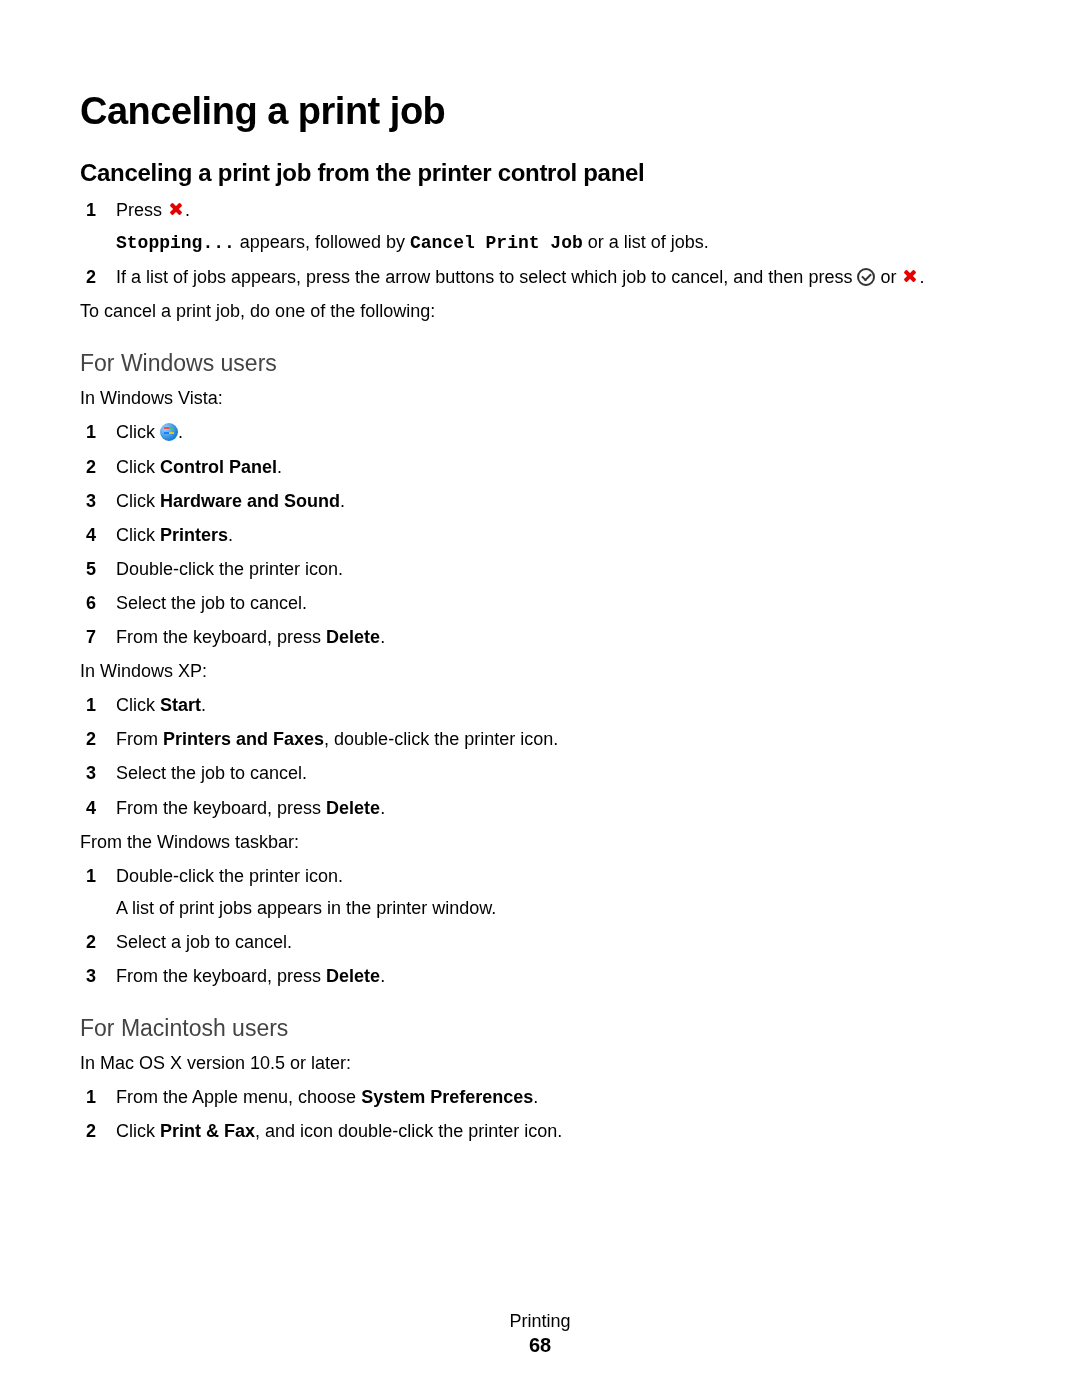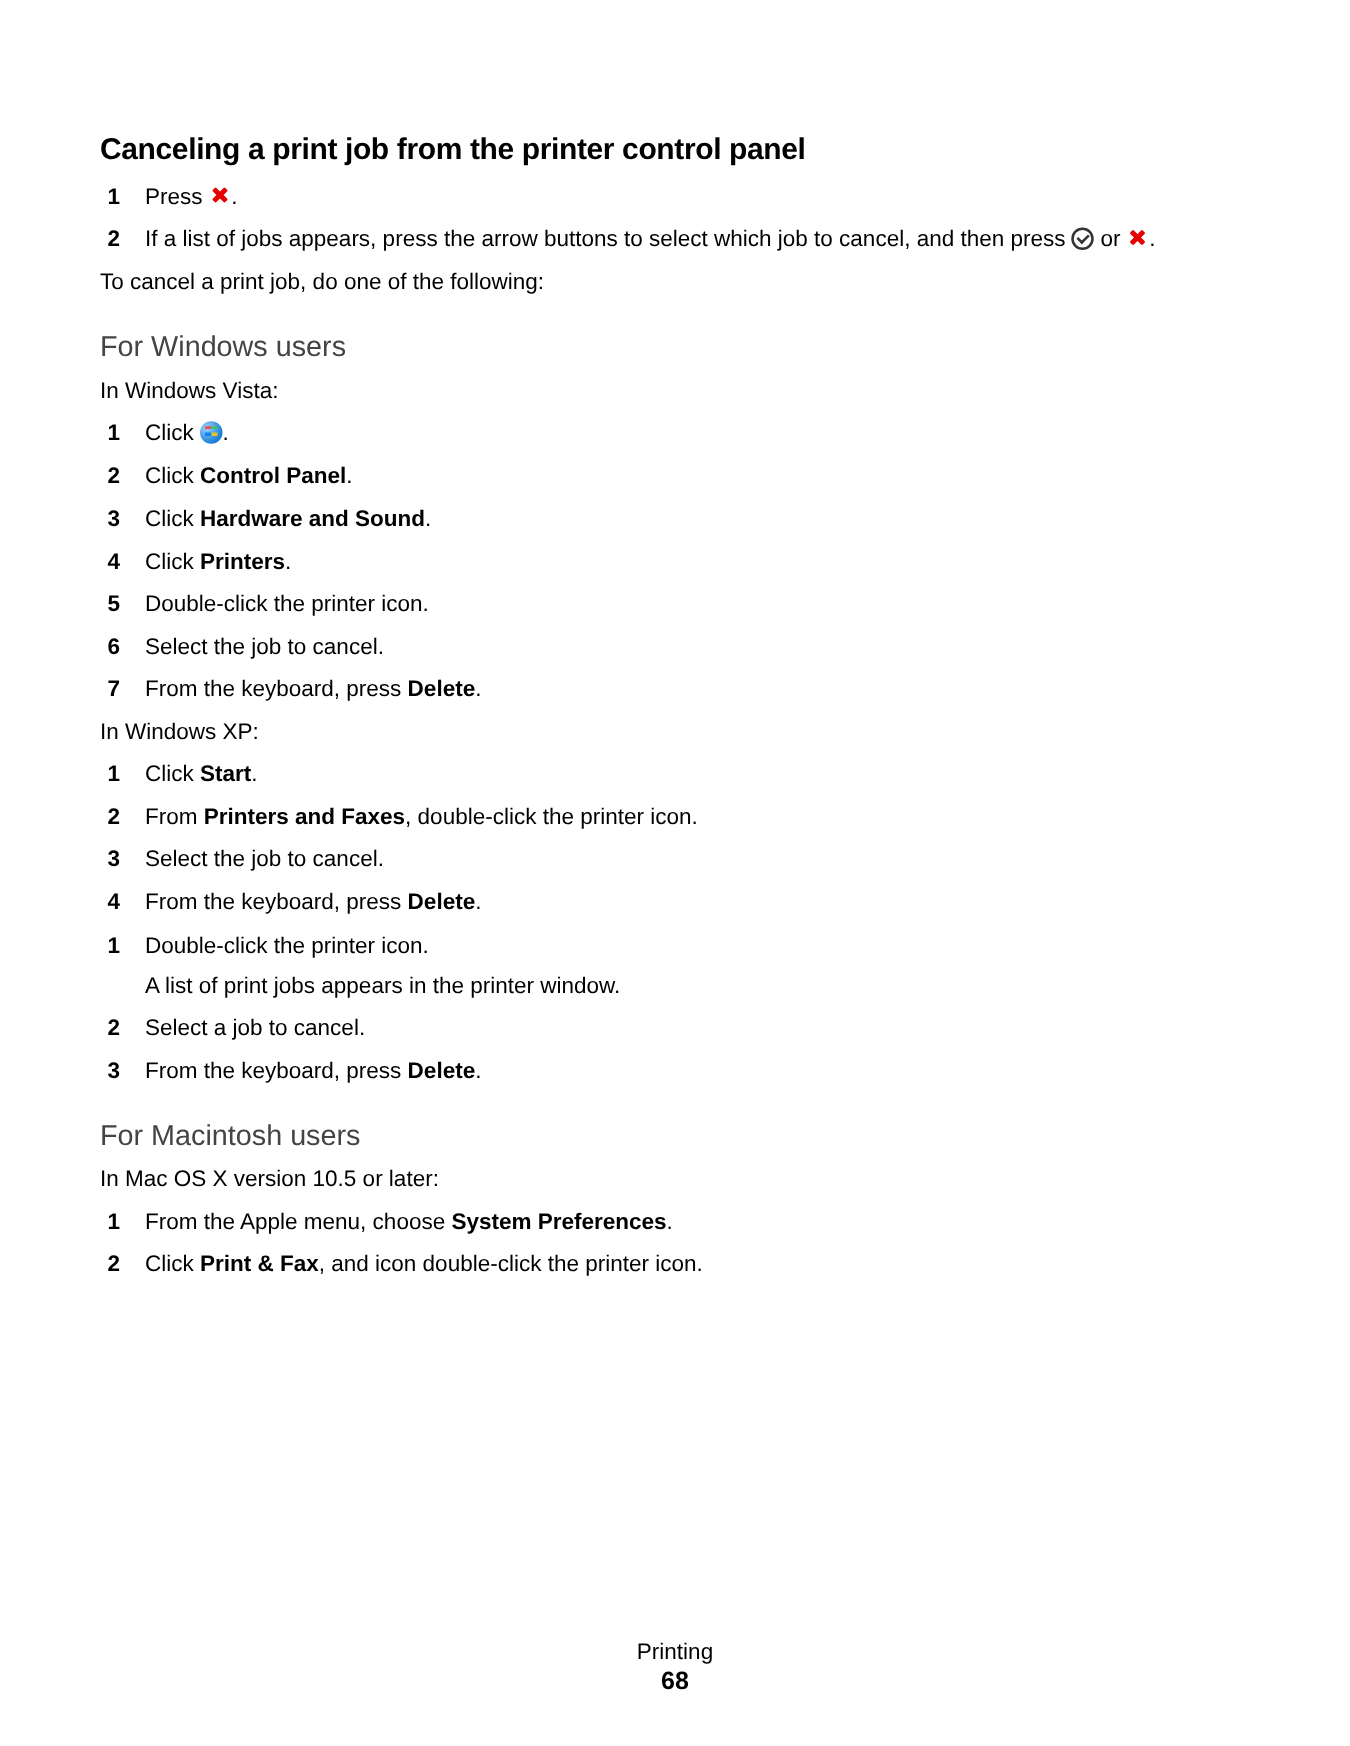--- a/index.html
+++ b/index.html
@@ -137,26 +137,30 @@
   .footer .pagenum {
     font-size: 20px;
     font-weight: 700;
     margin-top: 2px;
   }
 </style>
 </head>
 <body>
 
 <div class="page">
+  <h1>Canceling a print job</h1>
 
   <h2>Canceling a print job from the printer control panel</h2>
   <ol>
     <li>
       <span class="num">1</span>
       <span>Press </span><span class="icon-x"></span><span>.</span>
+      <span class="sub">
+        <span class="mono">Stopping...</span><span> appears, followed by </span><span class="mono">Cancel Print Job</span><span> or a list of jobs.</span>
+      </span>
     </li>
     <li>
       <span class="num">2</span>
       <span>If a list of jobs appears, press the arrow buttons to select which job to cancel, and then press </span><span class="icon-check"></span><span> or </span><span class="icon-x"></span><span>.</span>
     </li>
   </ol>
 
   <p>To cancel a print job, do one of the following:</p>
 
   <h3>For Windows users</h3>
@@ -194,20 +198,21 @@
       <span>From </span><strong>Printers and Faxes</strong><span>, double-click the printer icon.</span>
     </li>
     <li><span class="num">3</span>
       <span>Select the job to cancel.</span>
     </li>
     <li><span class="num">4</span>
       <span>From the keyboard, press </span><strong>Delete</strong><span>.</span>
     </li>
   </ol>
 
+  <p>From the Windows taskbar:</p>
   <ol>
     <li><span class="num">1</span>
       <span>Double-click the printer icon.</span>
       <span class="sub">A list of print jobs appears in the printer window.</span>
     </li>
     <li><span class="num">2</span>
       <span>Select a job to cancel.</span>
     </li>
     <li><span class="num">3</span>
       <span>From the keyboard, press </span><strong>Delete</strong><span>.</span>

